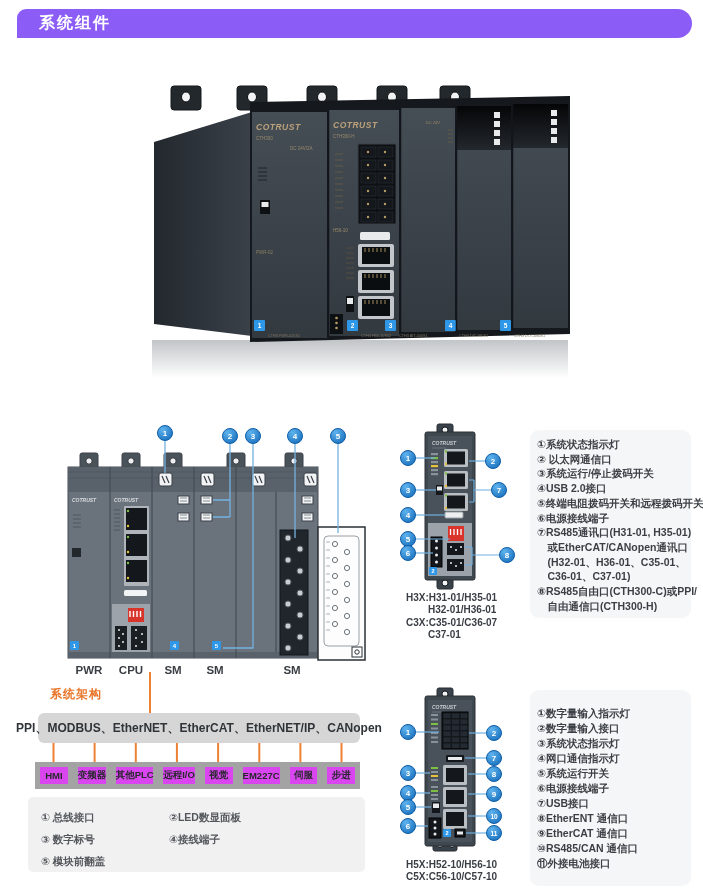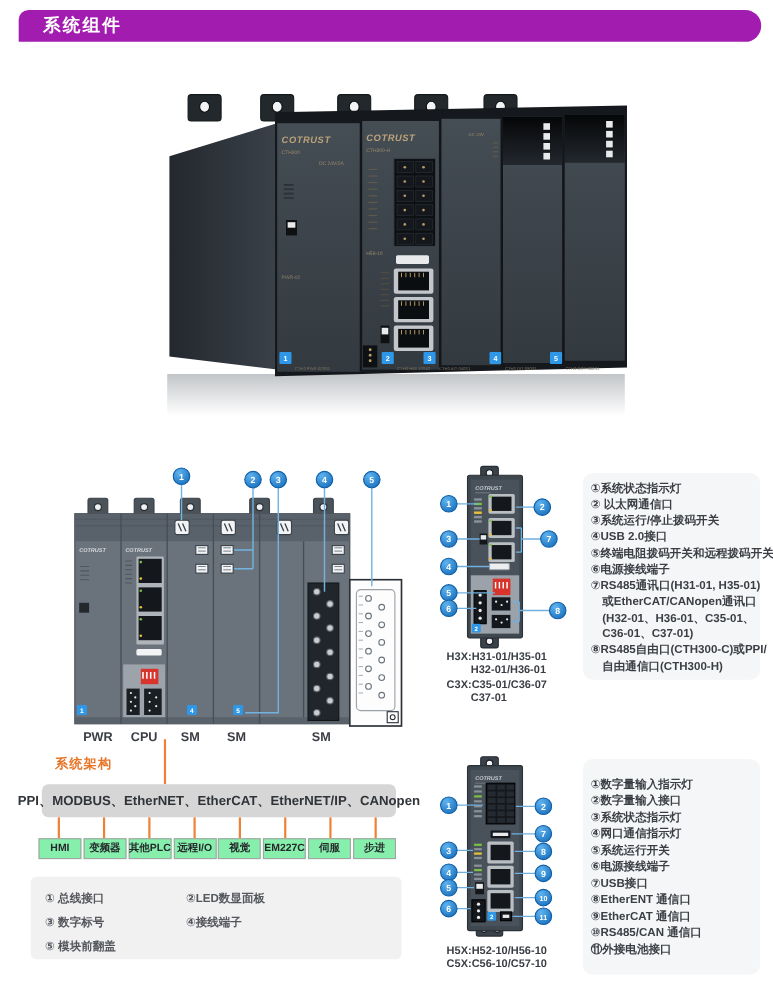--- a/index.html
+++ b/index.html
@@ -1,19 +1,19 @@
 <!DOCTYPE html>
 <html><head>
 <meta charset="utf-8">
 <style>
   html,body{margin:0;padding:0;background:#ffffff;}
   .page{position:relative;width:703px;height:896px;background:#fff;overflow:hidden;
         font-family:"Liberation Sans","DejaVu Sans",sans-serif;}
   
-  .header{position:absolute;left:17px;top:9px;width:675px;height:29px;background:#a21caf;
+  .header{position:absolute;left:17px;top:9px;width:675px;height:29px;background:#8b5cf6;
           border-radius:10px 16px 16px 0;display:flex;align-items:center;}
   .header-title{color:#fff;font-weight:bold;font-size:16px;padding-left:22px;letter-spacing:2px;}
   
   .abs{position:absolute;}
   
   .note-card{position:absolute;left:530px;width:161px;background:#F5F6F7;border-radius:9px;box-sizing:border-box;}
   .card1{top:430px;height:188px;padding:7px 0 0 7px;}
   .card2{top:690px;height:196px;padding:16px 0 0 7px;}
   .note-line{font-size:10.5px;font-weight:bold;color:#3B3F45;white-space:nowrap;}
   .card1 .note-line{line-height:14.7px;}
@@ -23,21 +23,21 @@
   .cap1{top:592px;}
   .cap2{top:859px;}
   .cap-line{font-size:10px;font-weight:bold;color:#3A3E44;line-height:12.4px;white-space:nowrap;}
   .cap1 .cap-line:nth-child(2),.cap1 .cap-line:nth-child(4){padding-left:22px;}
   
   .arch-title{position:absolute;left:50px;top:686px;font-size:12px;font-weight:bold;color:#E8762A;letter-spacing:1px;}
   .bus-box{position:absolute;left:38px;top:713px;width:322px;height:30px;background:#D6D6D6;border-radius:6px;
            display:flex;align-items:center;justify-content:center;}
   .bus-box span{font-size:12px;font-weight:bold;color:#303438;white-space:nowrap;}
   .arch-nodes{position:absolute;left:35px;top:762px;width:325px;display:flex;justify-content:space-between;}
-  .arch-node{width:37px;height:17px;background:#86efac;border:1px solid #a3a3a3;display:flex;align-items:center;
+  .arch-node{width:37px;height:17px;background:#d946ef;border:5px solid #a3a3a3;display:flex;align-items:center;
              justify-content:center;font-size:9.5px;font-weight:bold;color:#26282B;white-space:nowrap;}
   
   .legend-box{position:absolute;left:28px;top:797px;width:337px;height:75px;background:#F1F1F2;border-radius:5px;box-sizing:border-box;}
   .legend-grid{display:grid;grid-template-columns:128px 200px;padding:9px 0 0 13px;}
   .legend-item{font-size:10.5px;font-weight:bold;color:#53565B;line-height:22px;white-space:nowrap;}
   svg text{font-family:"Liberation Sans","DejaVu Sans",sans-serif;}
 </style>
 </head>
 <body>
 

